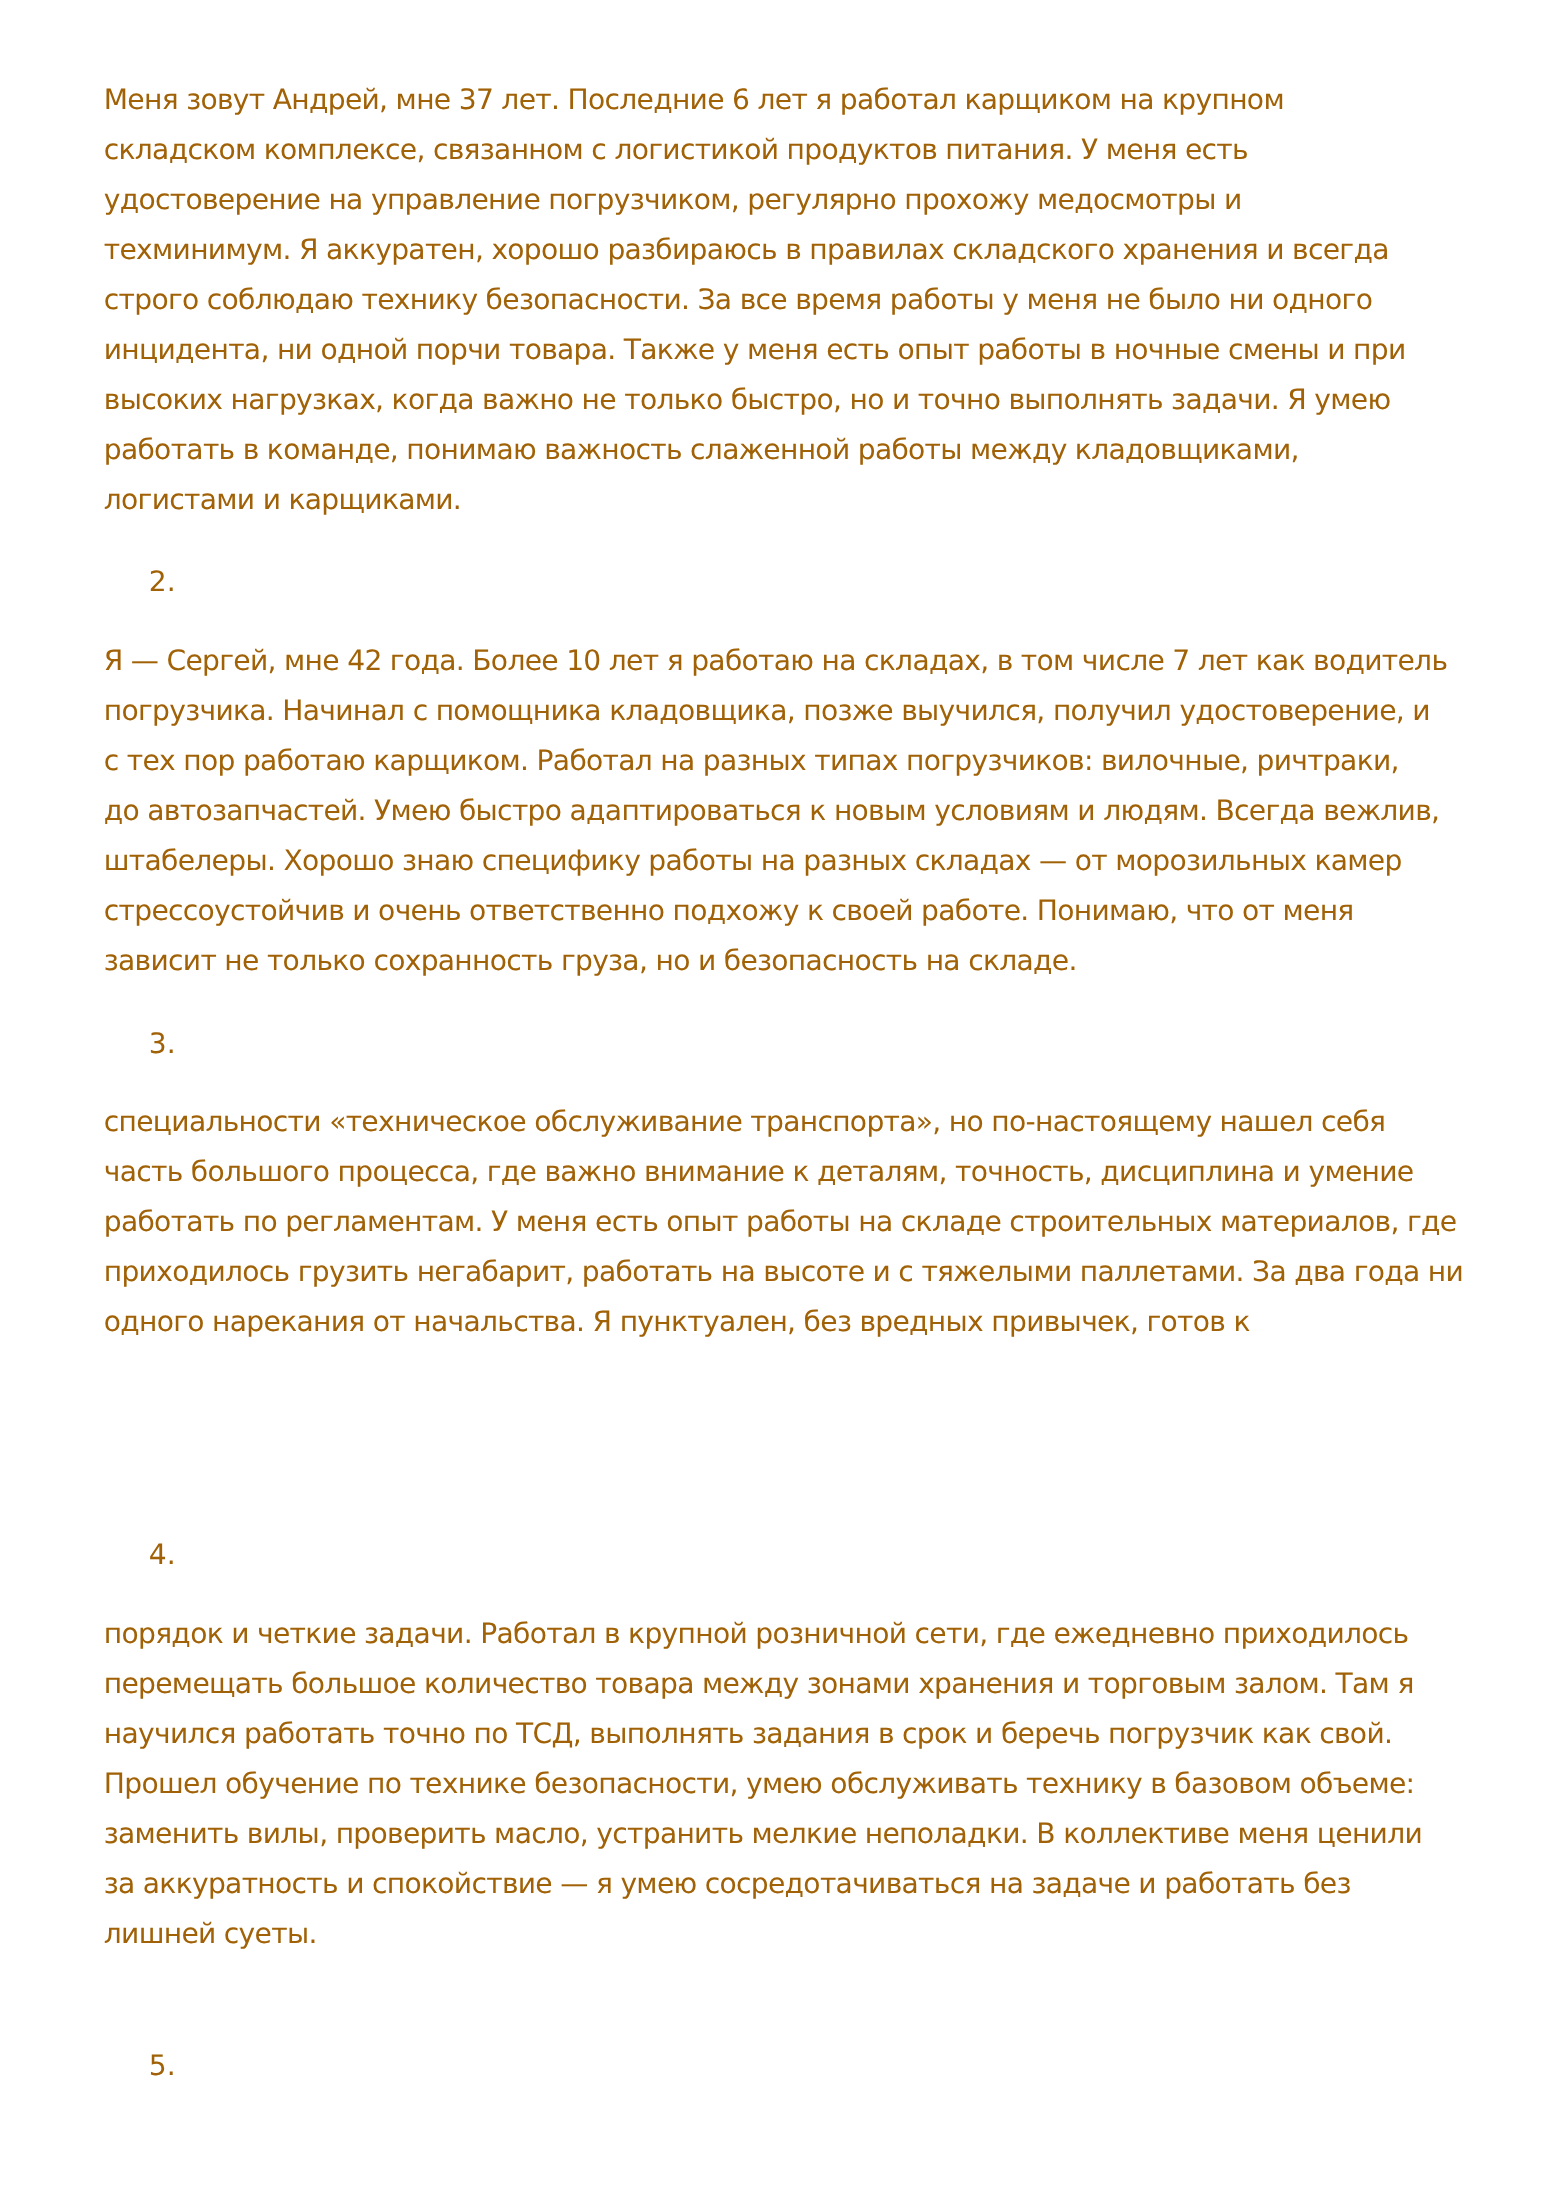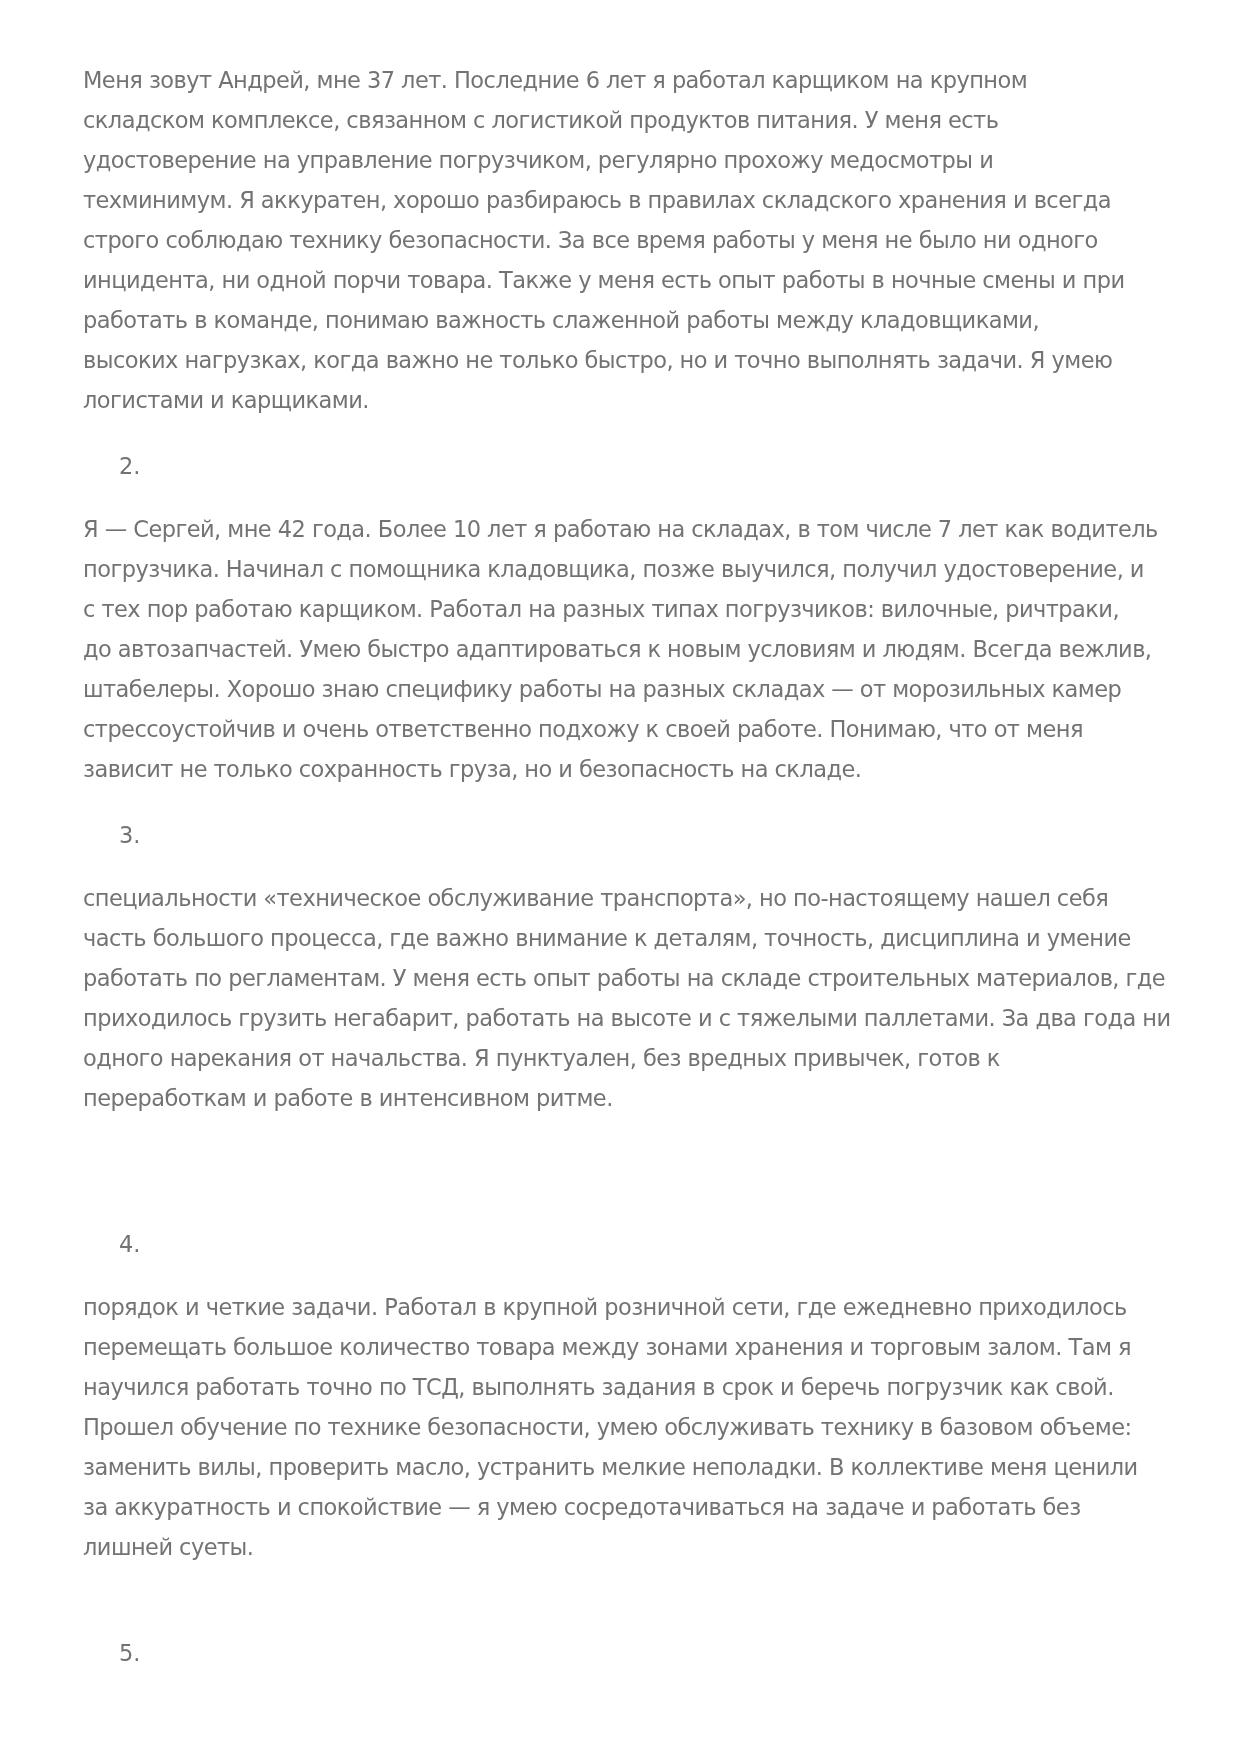--- a/index.html
+++ b/index.html
@@ -1,19 +1,19 @@
 <!DOCTYPE html>
 <html><head>
 <meta charset="utf-8">
 <style>
   html, body { margin: 0; padding: 0; background: #ffffff; }
   body { width: 1239px; height: 1753px; overflow: hidden; position: relative; }
   .page {
     position: absolute; left: 0; top: 0; width: 1239px; height: 1753px;
-    font-family: "DejaVu Sans", sans-serif; color: #737373;
+    font-family: "DejaVu Sans", sans-serif; color: #a16207;
   }
   .para {
     position: absolute; left: 83px; width: 1100px;
     font-size: 22.5px; line-height: 40px; letter-spacing: -0.55px;
     margin: 0;
   }
   .para .ln { display: block; white-space: nowrap; }
   .num {
     position: absolute; left: 119px; font-size: 22.5px; line-height: 40px; margin: 0;
   }
@@ -23,22 +23,22 @@
 
 <div class="page">
 
   <p class="para" style="top:60px">
     <span class="ln">Меня зовут Андрей, мне 37 лет. Последние 6 лет я работал карщиком на крупном</span>
     <span class="ln">складском комплексе, связанном с логистикой продуктов питания. У меня есть</span>
     <span class="ln">удостоверение на управление погрузчиком, регулярно прохожу медосмотры и</span>
     <span class="ln">техминимум. Я аккуратен, хорошо разбираюсь в правилах складского хранения и всегда</span>
     <span class="ln">строго соблюдаю технику безопасности. За все время работы у меня не было ни одного</span>
     <span class="ln">инцидента, ни одной порчи товара. Также у меня есть опыт работы в ночные смены и при</span>
+    <span class="ln">высоких нагрузках, когда важно не только быстро, но и точно выполнять задачи. Я умею</span>
     <span class="ln">работать в команде, понимаю важность слаженной работы между кладовщиками,</span>
-    <span class="ln">высоких нагрузках, когда важно не только быстро, но и точно выполнять задачи. Я умею</span>
     <span class="ln">логистами и карщиками.</span>
   </p>
 
   <p class="num" style="top:446px">2.</p>
 
   <p class="para" style="top:509px">
     <span class="ln">Я — Сергей, мне 42 года. Более 10 лет я работаю на складах, в том числе 7 лет как водитель</span>
     <span class="ln">погрузчика. Начинал с помощника кладовщика, позже выучился, получил удостоверение, и</span>
     <span class="ln">с тех пор работаю карщиком. Работал на разных типах погрузчиков: вилочные, ричтраки,</span>
     <span class="ln">до автозапчастей. Умею быстро адаптироваться к новым условиям и людям. Всегда вежлив,</span>
@@ -48,21 +48,20 @@
   </p>
 
   <p class="num" style="top:815px">3.</p>
 
   <p class="para" style="top:878px">
     <span class="ln">специальности «техническое обслуживание транспорта», но по-настоящему нашел себя</span>
     <span class="ln">часть большого процесса, где важно внимание к деталям, точность, дисциплина и умение</span>
     <span class="ln">работать по регламентам. У меня есть опыт работы на складе строительных материалов, где</span>
     <span class="ln">приходилось грузить негабарит, работать на высоте и с тяжелыми паллетами. За два года ни</span>
     <span class="ln">одного нарекания от начальства. Я пунктуален, без вредных привычек, готов к</span>
-    <span class="ln">переработкам и работе в интенсивном ритме.</span>
   </p>
 
   <p class="num" style="top:1224px">4.</p>
 
   <p class="para" style="top:1287px">
     <span class="ln">порядок и четкие задачи. Работал в крупной розничной сети, где ежедневно приходилось</span>
     <span class="ln">перемещать большое количество товара между зонами хранения и торговым залом. Там я</span>
     <span class="ln">научился работать точно по ТСД, выполнять задания в срок и беречь погрузчик как свой.</span>
     <span class="ln">Прошел обучение по технике безопасности, умею обслуживать технику в базовом объеме:</span>
     <span class="ln">заменить вилы, проверить масло, устранить мелкие неполадки. В коллективе меня ценили</span>

